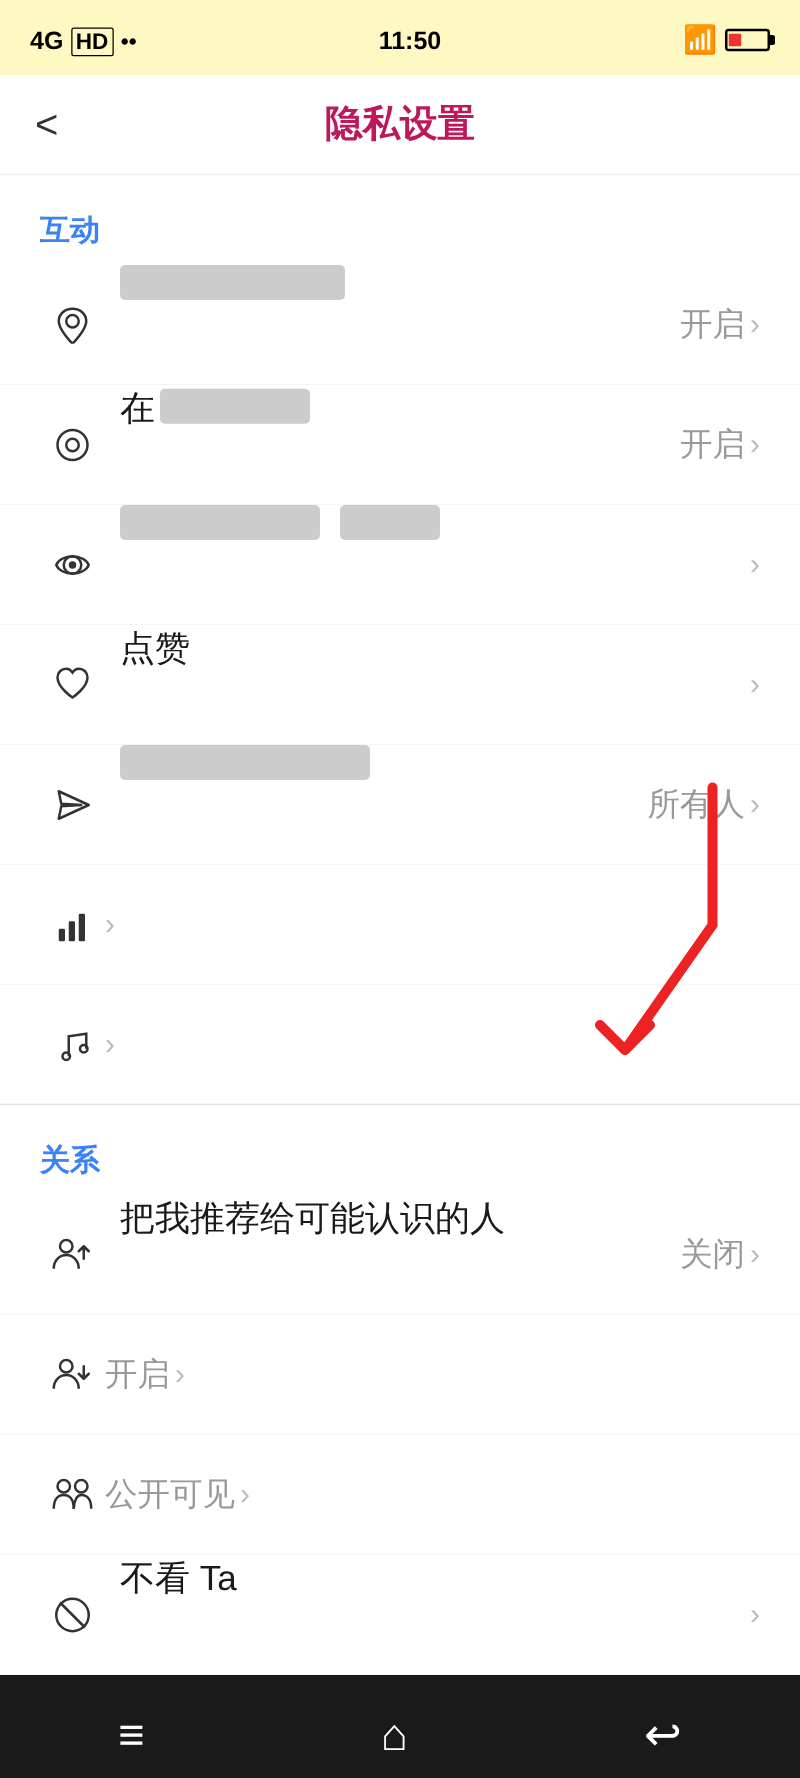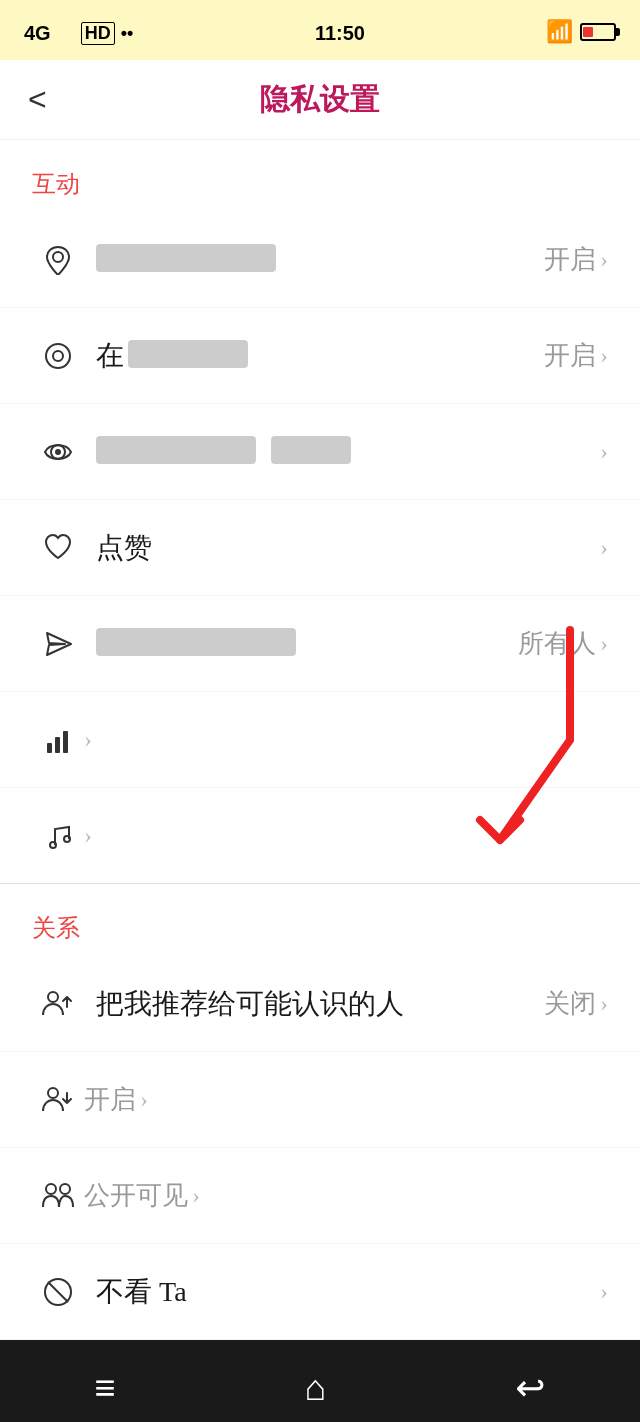--- a/index.html
+++ b/index.html
@@ -62,33 +62,32 @@
     .nav-title {
       font-size: 30px;
       font-weight: 600;
       color: #be185d;
     }
 
     
     .section-label {
       padding: 28px 40px 12px 32px;
       font-size: 24px;
-      color: #ef4444;
+      color: #3b82f6;
+      font-weight: bold;
     }
 
     
     .menu-item {
       display: flex;
-      align-items: center;
       padding: 0 32px;
       height: 96px;
       background: #fff;
       border-bottom: 1px solid #f5f5f5;
       cursor: pointer;
-      font-family: Liberation Serif, serif;
     }
     .menu-item-icon {
       width: 52px;
       font-size: 30px;
       color: #333;
       flex-shrink: 0;
       display: flex;
       align-items: center;
       justify-content: center;
     }
@@ -184,21 +183,21 @@
     .wifi-icon {
       font-size: 22px;
     }
   </style>
 </head>
 <body>
 
 <div class="status-bar">
   <div class="status-left">
     <span style="font-size:20px;font-weight:700;">4G</span>
-    <span style="font-size:18px;font-weight:700;border:1.5px solid #000;padding:0 3px;border-radius:2px;margin-left:24px;">HD</span>
+    <span style="font-size:18px;font-weight:700;border:1.5px solid #000;padding:0 3px;border-radius:2px;">HD</span>
     <span style="font-size:18px;">••</span>
   </div>
   <div class="status-center">11:50</div>
   <div class="status-right">
     <span class="wifi-icon">📶</span>
     <div class="battery">
       <div class="battery-fill"></div>
     </div>
   </div>
 </div>

